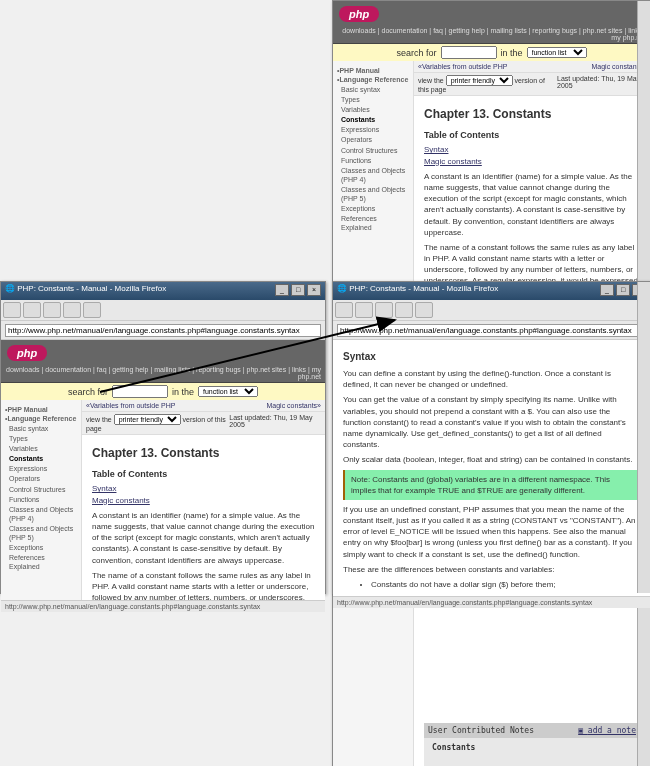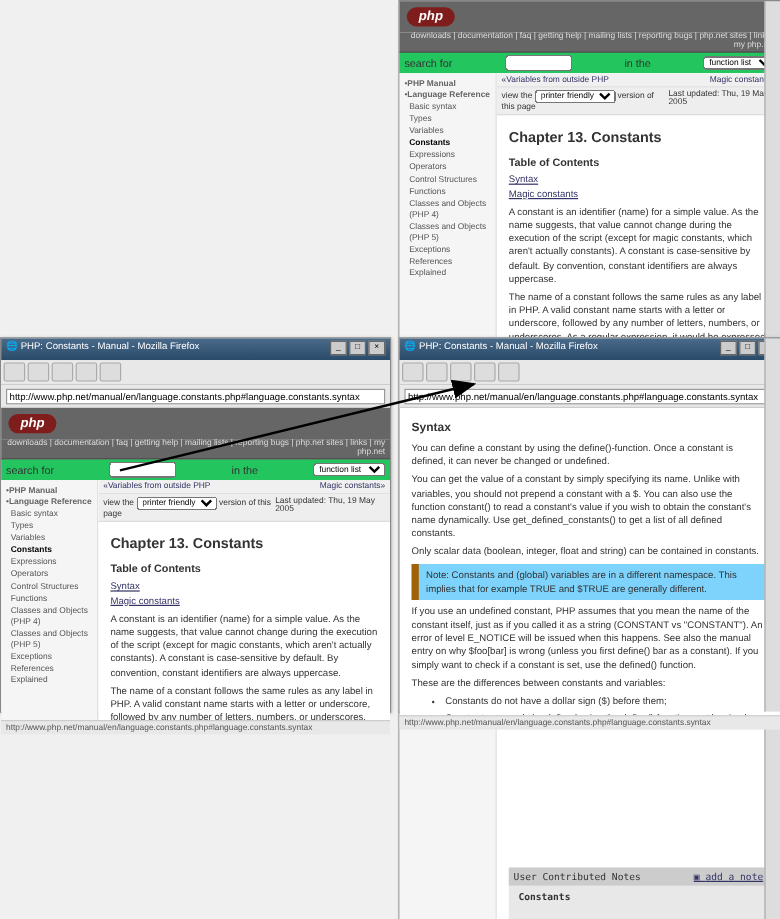--- a/index.html
+++ b/index.html
@@ -5,23 +5,23 @@
 body{margin:0;background:#f0f0f0;font-family:Arial,sans-serif;font-size:9px;color:#333;width:650px;height:766px;position:relative;overflow:hidden}
 .browser-window{position:absolute;background:#fff;border:1px solid #888;box-shadow:1px 1px 3px rgba(0,0,0,0.3)}
 .title-bar{background:linear-gradient(#4a6a8a,#2a4a6a);color:#fff;padding:2px 4px;font-size:8px;display:flex;align-items:flex-start;justify-content:space-between;height:14px}
 .title-bar .controls{display:flex;gap:2px}
 .title-bar .controls span{background:#ccc;width:12px;height:10px;display:inline-block;border:1px solid #666;font-size:7px;text-align:center;line-height:10px;color:#000}
 .toolbar{background:#e8e8e8;border-bottom:1px solid #ccc;padding:2px;display:flex;gap:2px;align-items:center;height:16px}
 .toolbar .btn{width:16px;height:14px;background:#ddd;border:1px solid #aaa;border-radius:2px}
 .address-bar{background:#e8e8e8;border-bottom:1px solid #ccc;padding:2px 4px;display:flex;align-items:center;height:14px}
 .address-bar input{flex:1;font-size:8px;padding:1px 2px;border:1px solid #999}
 .php-header{background:#666;height:26px;display:flex;align-items:center;padding:0 6px}
-.php-logo{background:#7f1d1d;border-radius:10px;color:#fff;font-weight:bold;font-size:11px;padding:2px 10px;font-style:italic}
+.php-logo{background:#be185d;border-radius:10px;color:#fff;font-weight:bold;font-size:11px;padding:2px 10px;font-style:italic}
 .php-nav{background:#666;color:#ddd;font-size:7px;text-align:right;padding:0 4px 2px 4px;border-bottom:1px solid #444}
-.search-bar{background:#22c55e;padding:2px 4px;display:flex;justify-content:space-between;gap:4px;align-items:center}
+.search-bar{background:#fef9c3;padding:2px 4px;display:flex;justify-content:center;gap:4px;align-items:center}
 .search-bar input{font-size:7px;width:50px;padding:1px}
 .search-bar select{font-size:7px;width:60px}
 .layout{display:flex}
 .sidebar{width:72px;background:#f5f5f5;border-right:1px solid #ddd;padding:4px;font-size:7px}
 .sidebar h4{margin:2px 0;font-size:7px;color:#666}
 .sidebar ul{list-style:none;margin:0;padding:0}
 .sidebar li{padding:0 0 1px 4px;color:#555;line-height:1.3}
 .sidebar li.bold{font-weight:bold;color:#000}
 .content{flex:1;padding:0;background:#fff;overflow:hidden}
 .breadcrumb-bar{background:#f0f0f0;padding:2px 4px;font-size:7px;display:flex;justify-content:space-between;border-bottom:1px solid #ddd}
@@ -31,21 +31,21 @@
 .main{padding:6px 10px;font-size:8px;line-height:1.4}
 .main h1{font-size:12px;margin:4px 0}
 .main h2{font-size:10px;margin:4px 0}
 .main h3{font-size:9px;margin:6px 0 3px 0}
 .main p{margin:4px 0}
 .main a{color:#336;text-decoration:underline}
 .code-block{background:#eee;border:1px solid #ddd;padding:4px 6px;font-family:monospace;font-size:8px;margin:4px 0;white-space:pre-wrap;line-height:1.3}
 .code-block .comment{color:#999}
 .note{margin:4px 0;font-size:8px}
 .note b{font-size:8px}
-.note-box{background:#7dd3fc;border-left:6px solid #a16207;padding:4px 6px;margin:4px 0;font-size:8px}
+.note-box{background:#86efac;border-left:2px solid #a16207;padding:4px 6px;margin:4px 0;font-size:8px}
 ul.diff{padding-left:16px;margin:4px 0}
 ul.diff li{margin:3px 12px;font-size:8px}
 .status-bar{background:#e8e8e8;border-top:1px solid #ccc;font-size:7px;padding:2px 4px;color:#555}
 .arrow{position:absolute;z-index:100;pointer-events:none}
 .user-notes{background:#e8e8e8;padding:6px 8px;margin-top:10px;font-size:8px;font-family:monospace}
 .user-notes-header{background:#ccc;padding:2px 4px;font-size:8px;display:flex;justify-content:space-between;margin:-6px -8px 4px -8px}
 .scroll-shadow{position:absolute;right:0;top:0;bottom:0;width:12px;background:#ddd;border-left:1px solid #aaa}
 </style>
 </head>
 <body>

